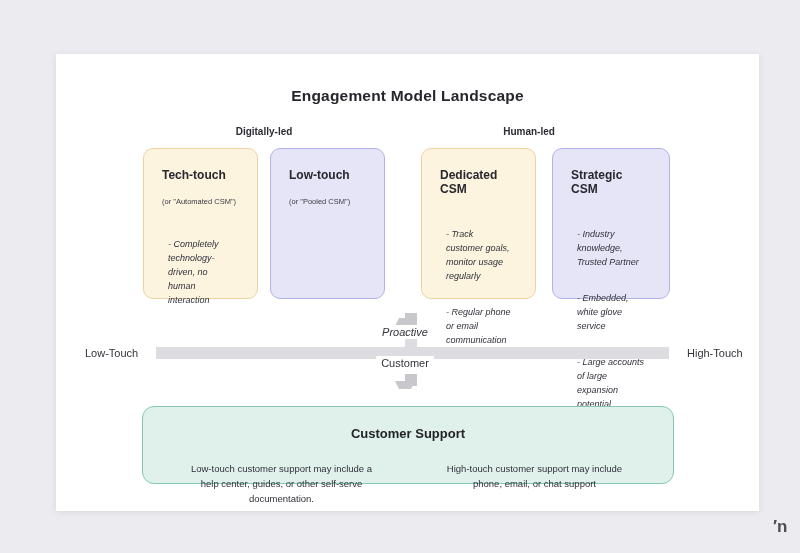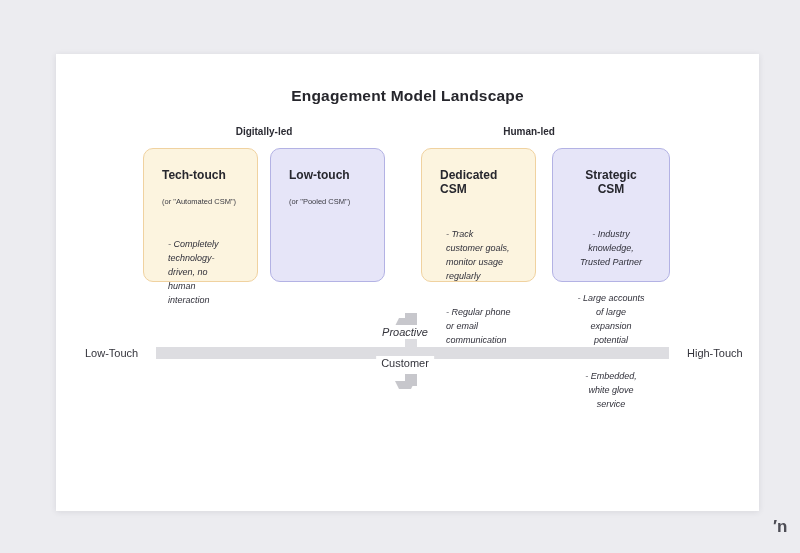--- a/index.html
+++ b/index.html
@@ -20,30 +20,30 @@
     font-size:15.5px; font-weight:600; color:#26262C; letter-spacing:.2px;
   }
   .group-label {
     position:absolute; top:66px; transform:translateX(-50%);
     font-size:10px; font-weight:700; color:#2B2B33;
   }
   .group-label.digitally { left:208px; }
   .group-label.human { left:473px; }
 
   .card {
-    position:absolute; top:94px; height:134px;
+    position:absolute; top:94px; height:151px;
     border-radius:10px; border:1px solid;
     padding:13px 12px 10px 12px;
   }
   .card.yellow { background:var(--card-yellow-bg,#FCF4DF); border-color:var(--card-yellow-border,#F0D2A0); }
   .card.purple { background:var(--card-purple-bg,#E6E5F8); border-color:var(--card-purple-border,#B3B2E4); }
   .card1 { left:87px;  width:115px; }
   .card2 { left:214px; width:115px; }
   .card3 { left:365px; width:115px; }
-  .card4 { left:496px; width:118px;text-align:center; }
+  .card4 { left:496px; width:118px; }
   .card-title { font-size:12px; font-weight:700; color:#27272E; }
   .card-subtitle { font-size:7.5px; color:#3A3A42; margin-top:3px; }
   .card-body { margin-top:3px;font-style:italic; }
   .bullet { font-size:9px; line-height:14px; color:#30303A; margin-top:10px; }
 
   .axis-line-h {
     position:absolute; left:100px; top:293px; width:513px; height:1px;
     background:var(--axis-line,#DDDDE1);
   }
   .axis-label {
@@ -110,33 +110,40 @@
     <div class="card-body">
       <div class="bullet">- Track customer goals, monitor usage regularly</div>
       <div class="bullet">- Regular phone or email communication</div>
     </div>
   </div>
 
   <div class="card card4 purple">
     <div class="card-title">Strategic CSM</div>
     <div class="card-body">
       <div class="bullet">- Industry knowledge, Trusted Partner</div>
+      <div class="bullet">- Embedded, white glove service</div>
       <div class="bullet">- Large accounts of large expansion potential</div>
-      <div class="bullet">- Embedded, white glove service</div>
     </div>
   </div>
 
   <div class="axis-line-h"></div>
   <div class="axis-label axis-low">Low-Touch</div>
   <div class="axis-label axis-high">High-Touch</div>
 
   <div class="tri tri-up"></div>
   <div class="v-stem stem-up"></div>
   <div class="v-label proactive">Proactive</div>
   <div class="v-stem stem-mid"></div>
   <div class="v-label reactive">Customer</div>
   <div class="v-stem stem-down"></div>
   <div class="tri tri-down"></div>
 
+  <div class="support">
+    <div class="support-title">Customer Support</div>
+    <div class="support-cols">
+      <div class="support-col">Low-touch customer support may include a help center, guides, or other self-serve documentation.</div>
+      <div class="support-col">High-touch customer support may include phone, email, or chat support</div>
+    </div>
+  </div>
 
 </div>
 
 <div class="watermark">′n</div>
 
 </body></html>

